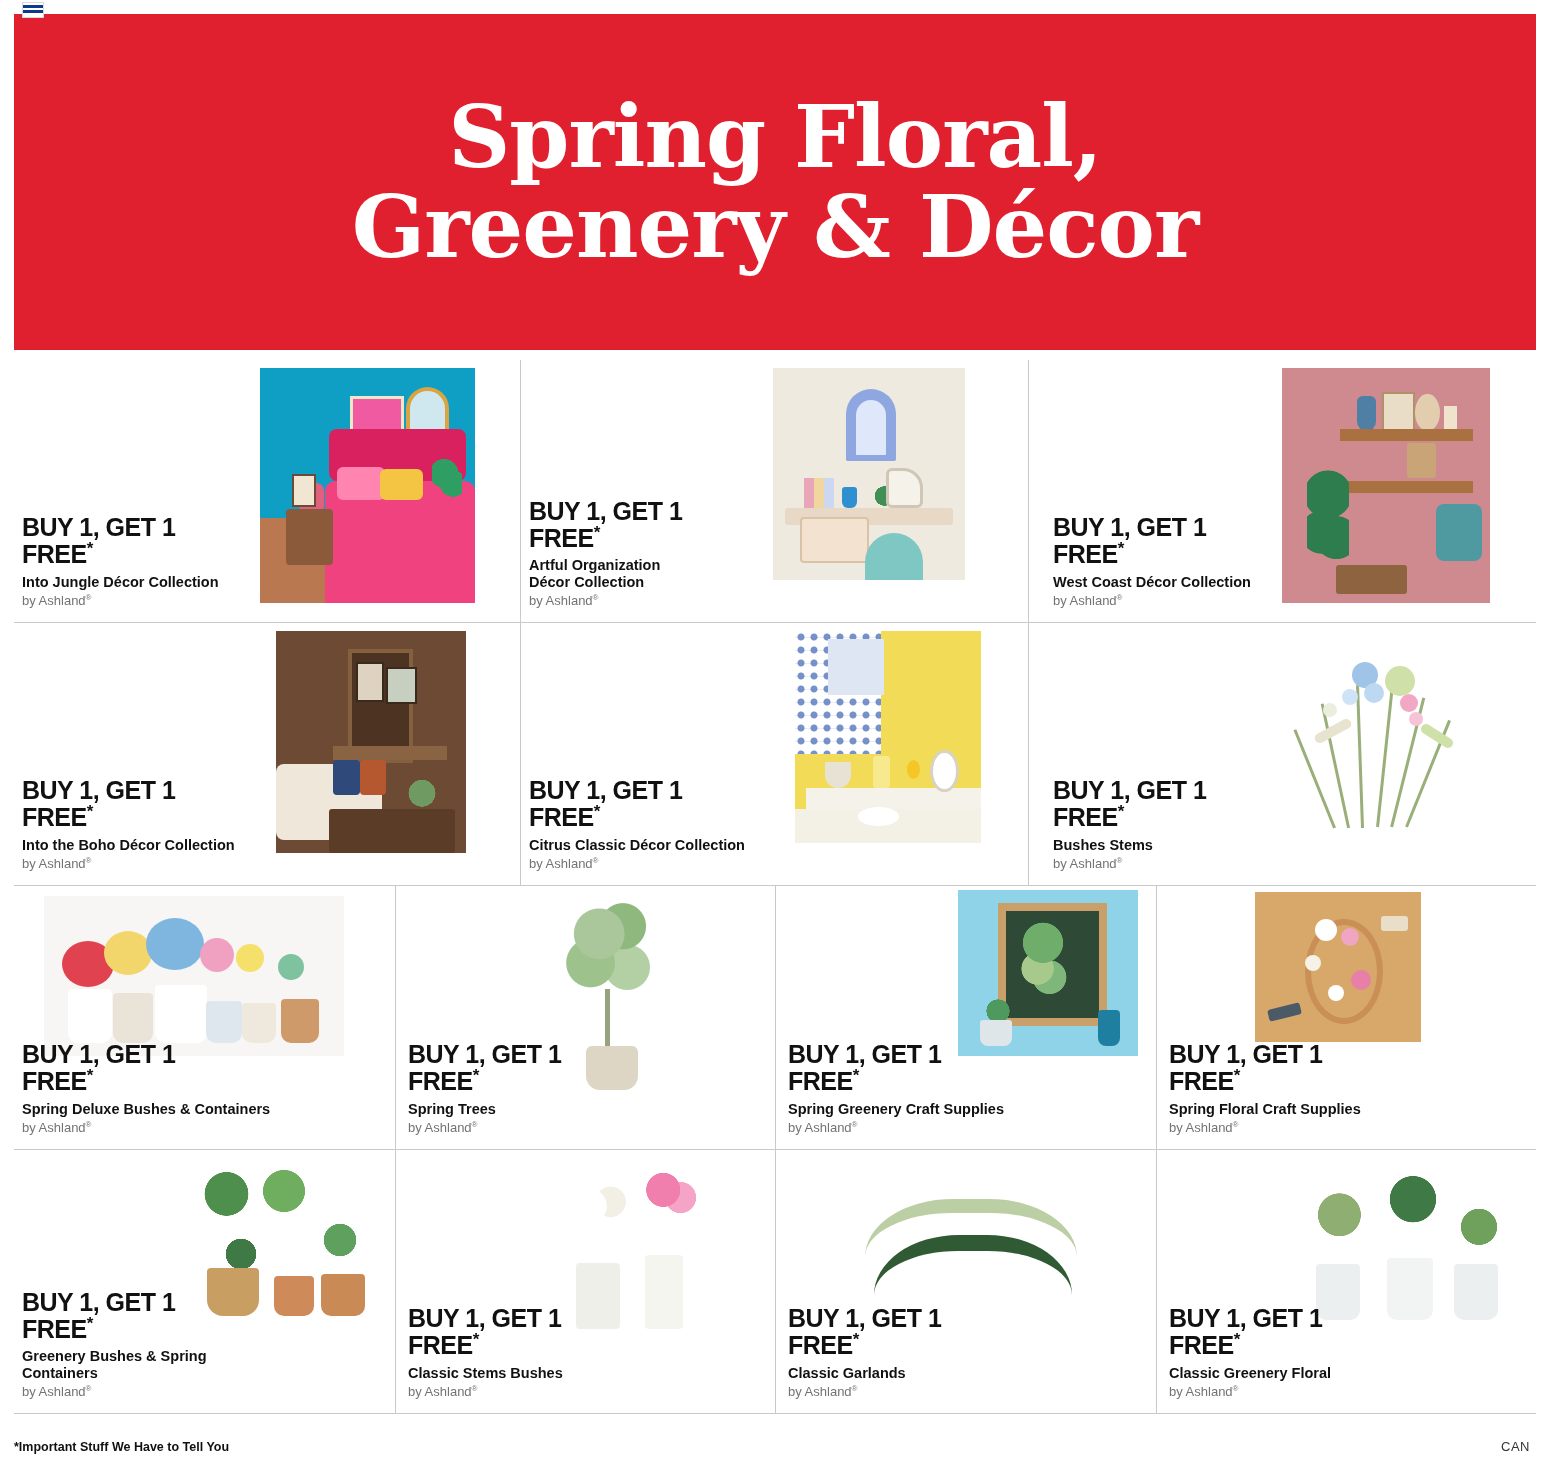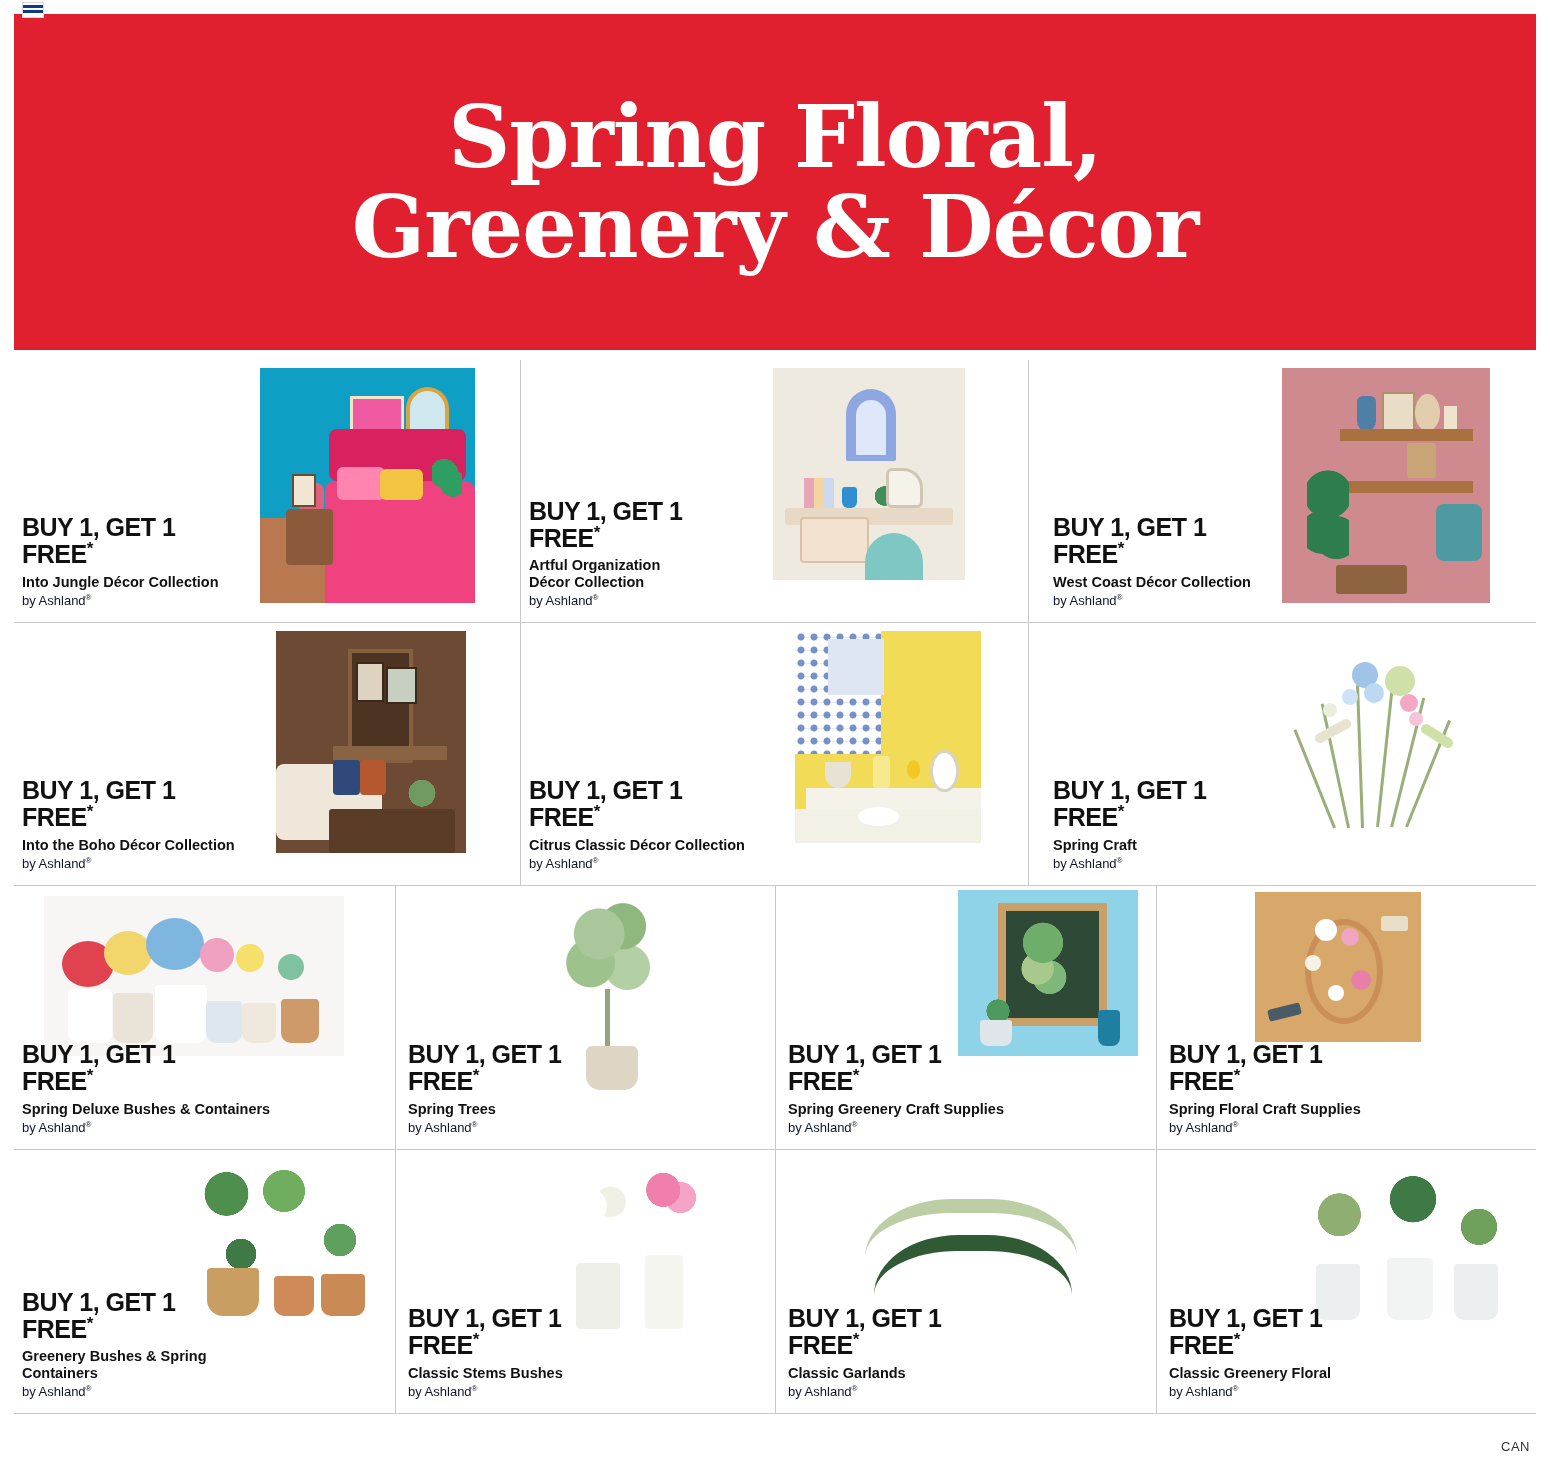--- a/index.html
+++ b/index.html
@@ -108,21 +108,21 @@
     margin-top: 6px;
     font-weight: bold;
     font-size: 14.5px;
     line-height: 1.15;
     color: #111111;
     white-space: pre-line;
   }
   .offer-brand {
     margin-top: 2px;
     font-size: 13px;
-    color: #0f172a;
+    color: #737373;
   }
   .offer-brand sup { font-size: 8px; }
 
   
   .shot {
     position: absolute;
     overflow: hidden;
     background: #f3f3f3;
   }
 
@@ -422,21 +422,21 @@
             <div class="bloom" style="left:62%; top:30%; width:18px; height:18px; background:#f2a8c4;"></div>
             <div class="bloom" style="left:66%; top:38%; width:14px; height:14px; background:#f7c3d8;"></div>
             <div class="bloom" style="left:30%; top:34%; width:14px; height:14px; background:#eceedd; border-radius:50%;"></div>
             <div class="bloom" style="left:26%; top:44%; width:40px; height:10px; background:#e8e3cf; border-radius:6px; transform:rotate(-28deg);"></div>
             <div class="bloom" style="left:70%; top:46%; width:36px; height:10px; background:#cfe0a8; border-radius:6px; transform:rotate(32deg);"></div>
           </div>
         </div>
         <div class="offer" style="left:24px;">
           <div class="offer-head"><span>BUY 1, GET 1
 FREE</span><span class="star">*</span></div>
-          <div class="offer-name">Spring Craft</div>
+          <div class="offer-name">Bushes Stems</div>
           <div class="offer-brand"><span>by Ashland</span><sup>®</sup></div>
         </div>
       </div>
     </div>
   </div>
 
   <div class="row" style="height:263px;">
 
     <div class="cell" style="width:381px;">
       <div class="cell-inner">
@@ -605,14 +605,15 @@
           <div class="offer-name">Classic Greenery Floral</div>
           <div class="offer-brand"><span>by Ashland</span><sup>®</sup></div>
         </div>
       </div>
     </div>
   </div>
 
 </div>
 
 <div class="footer">
+  <div class="footer-title">*Important Stuff We Have to Tell You</div>
   <div class="footer-region">CAN</div>
 </div>
 
 </body></html>

